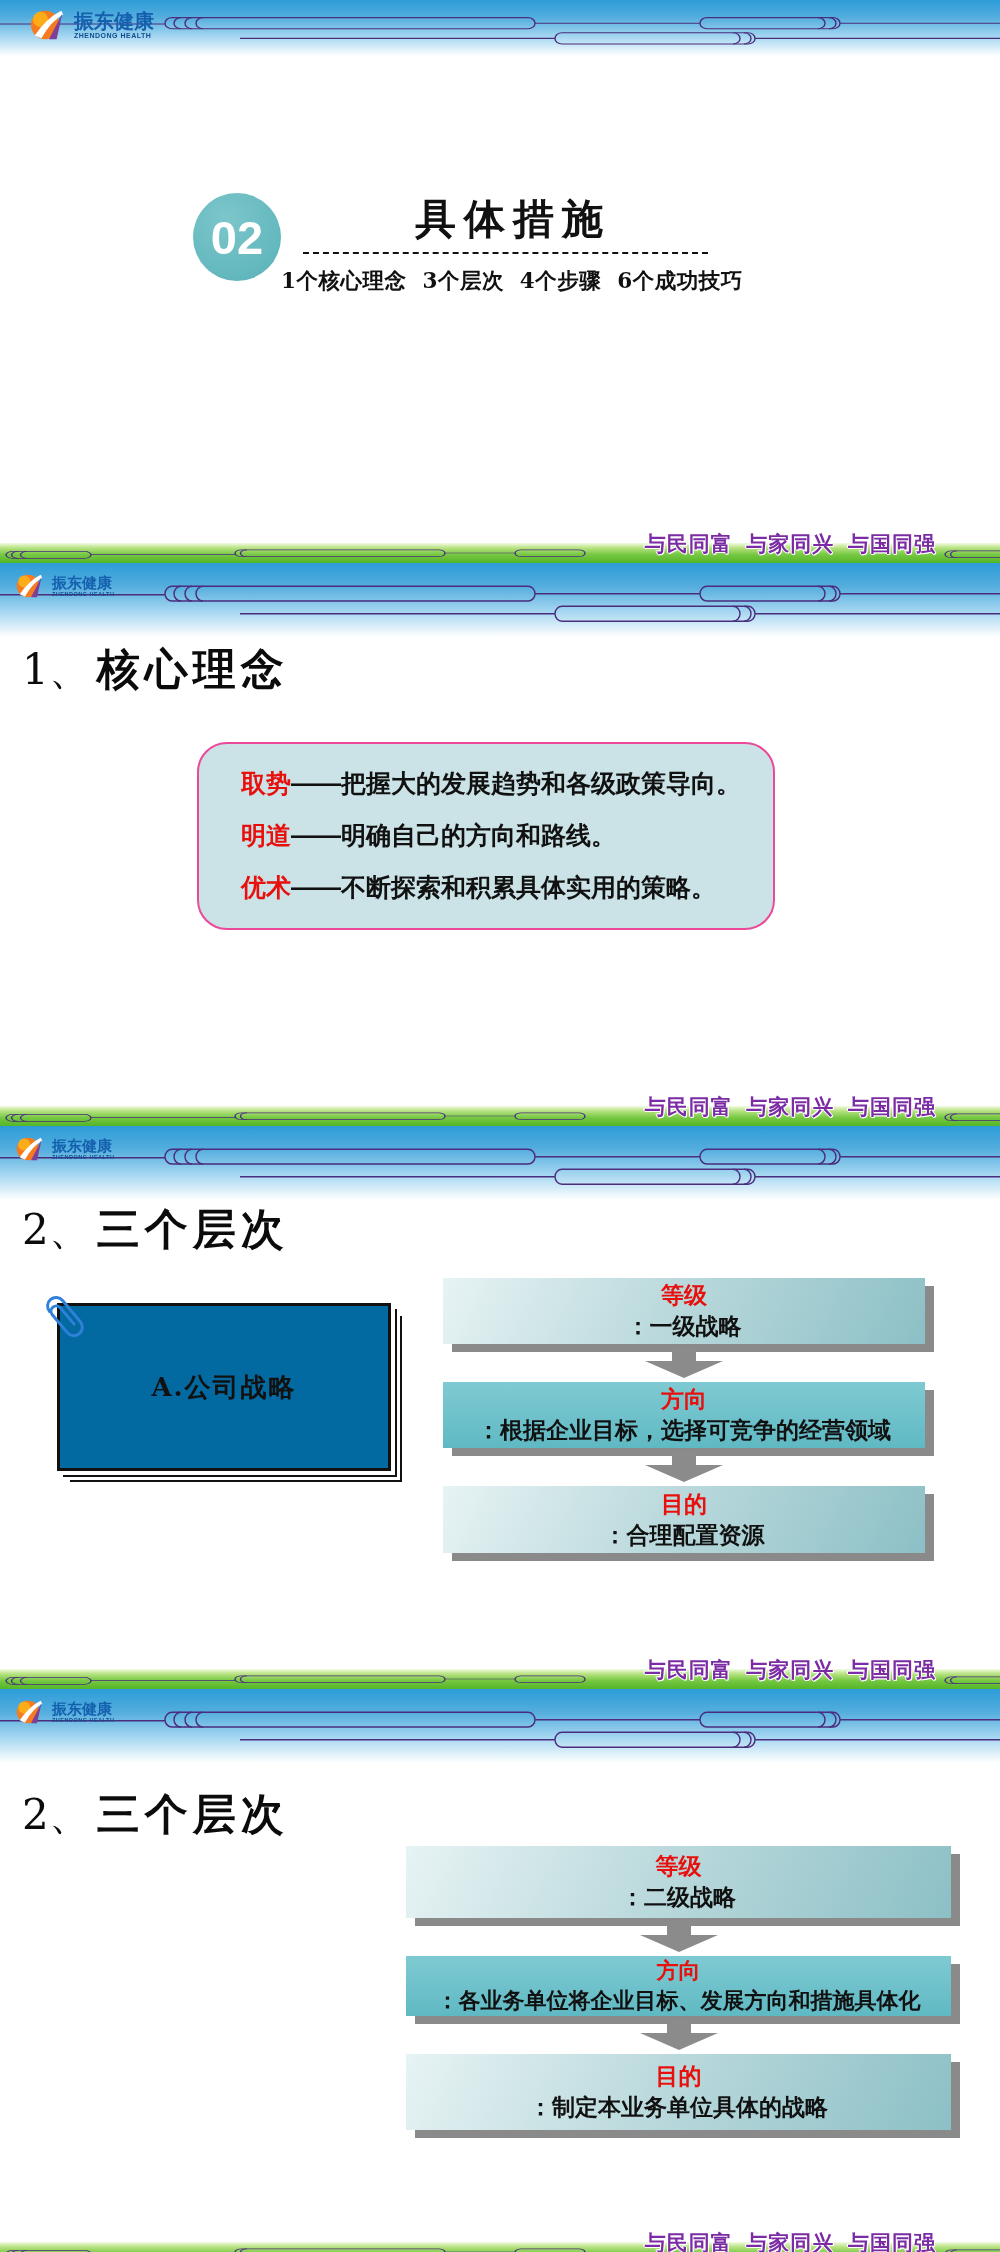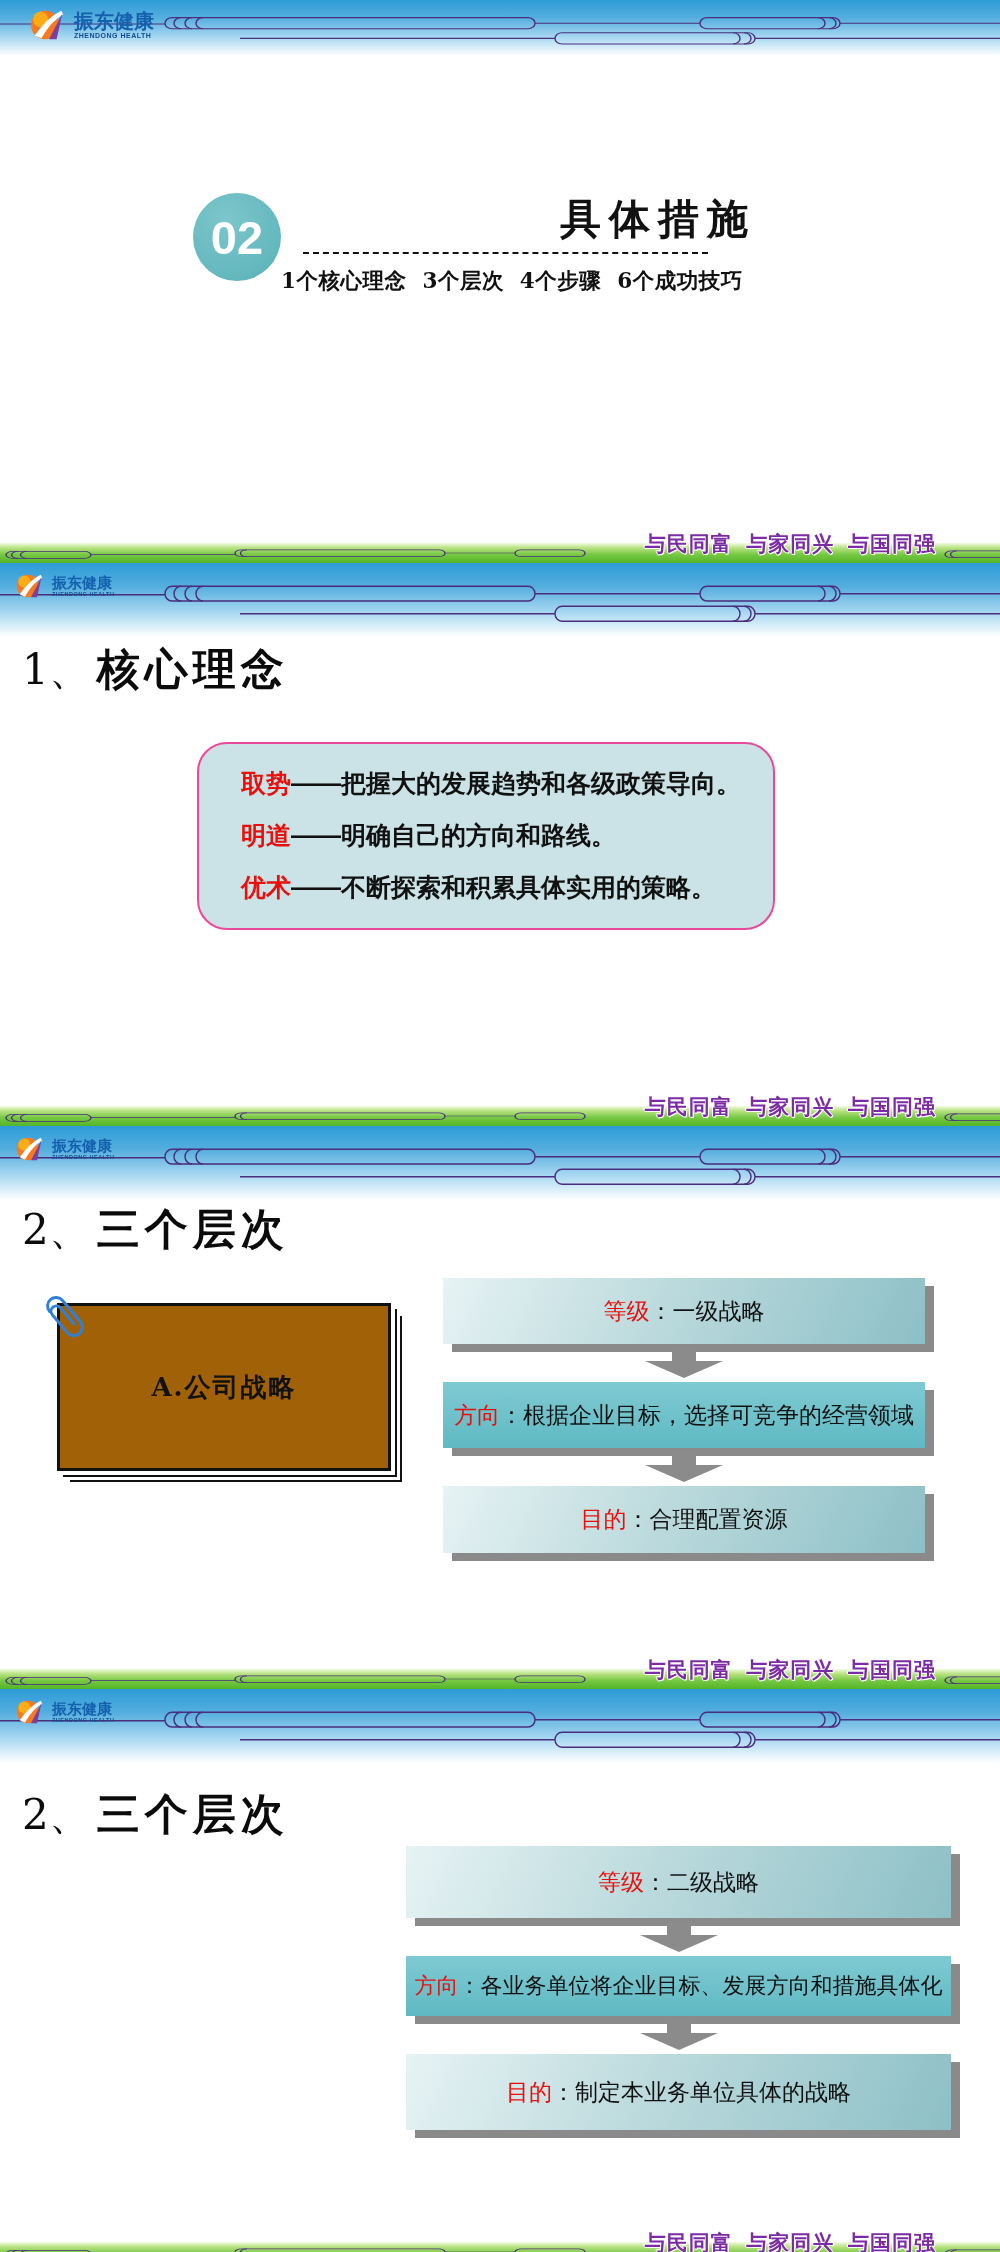--- a/index.html
+++ b/index.html
@@ -29,50 +29,50 @@
   .ftr-cut{bottom:-10px;}
   .slogan{position:absolute;right:64px;bottom:5px;font-size:21px;font-weight:bold;
           color:#7b2ba3;white-space:pre;letter-spacing:1px;
           text-shadow:-1px 0 #fff,1px 0 #fff,0 -1px #fff,0 1px #fff,1px 1px #fff,-1px -1px #fff;}
 
   
   .badge{position:absolute;left:193px;top:193px;width:88px;height:88px;border-radius:50%;
          background:radial-gradient(circle at 38% 30%,#7cc6cb,#63b8be 70%,#58afb6 100%);
          color:#fff;font-size:47px;font-weight:bold;display:flex;align-items:center;justify-content:center;
          font-family:"Liberation Sans", sans-serif;}
-  .ch-title{position:absolute;left:316px;top:192px;width:440px;text-align:right;
+  .ch-title{position:absolute;left:293px;top:192px;width:440px;text-align:center;
             font-family:"DejaVu Serif", serif;font-weight:bold;font-size:41px;color:#111;letter-spacing:8px;}
   .ch-dash{position:absolute;left:303px;top:252px;width:405px;border-top:2.5px dashed #111;}
   .ch-sub{position:absolute;left:281px;top:266px;font-size:21.5px;font-weight:bold;color:#111;
           white-space:pre;font-family:"DejaVu Serif", serif;letter-spacing:.5px;}
 
   
   .heading{position:absolute;left:22px;display:flex;align-items:baseline;color:#0b0b0b;}
   .heading .num{font-family:"DejaVu Serif", serif;font-size:42px;font-weight:400;}
   .heading .txt{font-family:"DejaVu Serif", serif;font-size:43px;font-weight:bold;letter-spacing:5px;margin-left:6px;}
 
   
   .concept-box{position:absolute;left:197px;top:179px;width:578px;height:188px;box-sizing:border-box;
                background:#cbe3e6;border:2px solid #ec4899;border-radius:30px;
                display:flex;flex-direction:column;justify-content:center;padding:6px 0 6px 42px;}
   .concept-row{font-size:25px;font-weight:bold;color:#111;line-height:2.07;white-space:nowrap;}
   .concept-label{color:#e8100c;}
 
   
-  .note-card{position:absolute;width:334px;height:168px;background:#a16207;border:3px solid #111;box-sizing:border-box;
+  .note-card{position:absolute;width:334px;height:168px;background:#0369a1;border:3px solid #111;box-sizing:border-box;
              display:flex;align-items:center;justify-content:center;
              box-shadow:5px 5px 0 -1px #ffffff,6px 6px 0 0 #111,11px 11px 0 -2px #ffffff,12px 12px 0 -1px #111;}
   .card-label{font-family:"DejaVu Serif", serif;font-size:26px;font-weight:bold;color:#111;letter-spacing:2px;}
   .clip{position:absolute;left:-10px;top:-16px;width:34px;height:58px;transform:rotate(-40deg);}
 
   
   .flow{position:absolute;display:flex;flex-direction:column;align-items:center;}
   .flow-box{width:100%;box-sizing:border-box;display:flex;align-items:center;justify-content:center;
-            font-size:23px;font-weight:normal;color:#111;white-space:nowrap;
-            box-shadow:9px 8px 0 #8a8a8a;}
+            font-size:23px;font-weight:bold;color:#111;white-space:nowrap;
+            box-shadow:9px 8px 0 #8a8a8a;flex-direction:column;}
   .box-grad{background:linear-gradient(115deg,#e7f3f4 0%,#bcdadd 45%,#8cc0c6 100%);}
   .box-solid{background:linear-gradient(180deg,#7fcad2 0%,#5fb9c3 100%);}
   .flow-label{color:#e8100c;}
   .arrow{margin:4px 0;}
   .f3 .flow-box.b1{height:66px;} .f3 .flow-box.b2{height:66px;} .f3 .flow-box.b3{height:67px;}
   .f4 .flow-box.b1{height:72px;} .f4 .flow-box.b2{height:60px;font-size:22px;} .f4 .flow-box.b3{height:76px;}
 </style>
 </head>
 <body>
 

